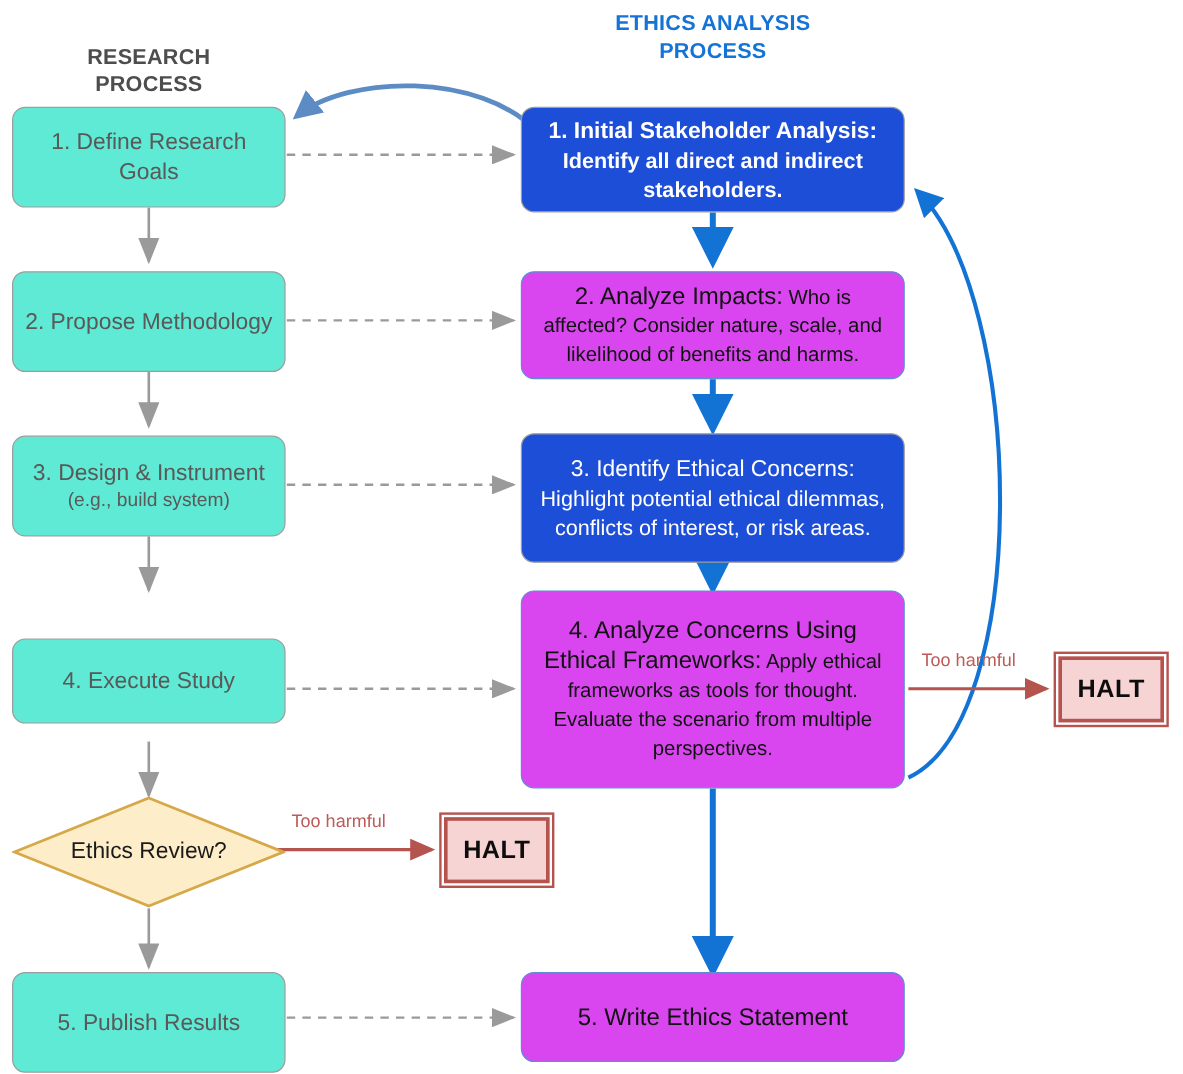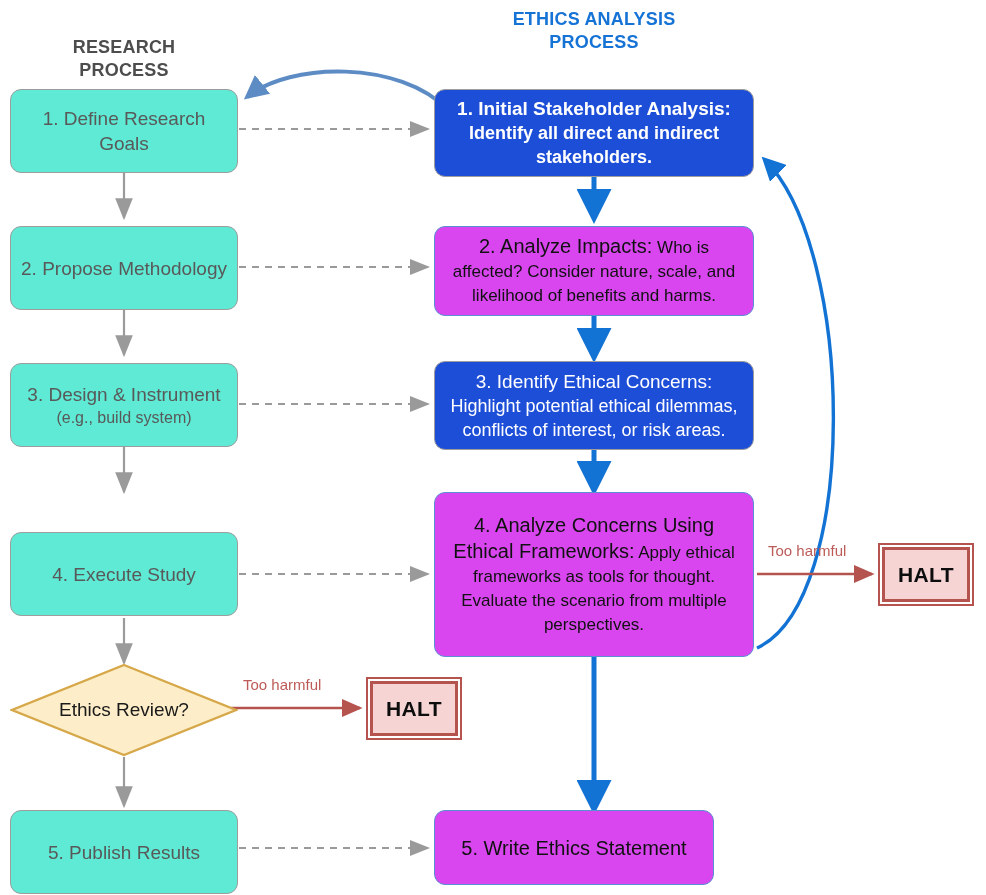--- a/index.html
+++ b/index.html
@@ -194,21 +194,21 @@
     <span class="txt">2. Propose Methodology</span>
   </div>
 
   <div class="node n-grey" style="left:10px; top:363px; width:228px; height:84px;">
     <span class="txt">
       <span>3. Design &amp; Instrument</span>
       <span class="sub">(e.g., build system)</span>
     </span>
   </div>
 
-  <div class="node n-grey" style="left:10px; top:532px; width:228px; height:84px;text-align:center;">
+  <div class="node n-grey" style="left:10px; top:532px; width:228px; height:71px;text-align:center;">
     <span class="txt">4. Execute Study</span>
   </div>
 
   <div class="diamond-wrap" style="left:10px; top:663px; width:228px; height:94px;">
     <svg class="shape" width="228" height="94" viewBox="0 0 228 94">
       <polygon points="114,2 226,47 114,92 2,47" fill="#fdeec9" stroke="#d6a84a" stroke-width="2.4"></polygon>
     </svg>
     <span class="txt">Ethics Review?</span>
   </div>
 
@@ -228,35 +228,35 @@
     </span>
   </div>
 
   <div class="node n-blue-light" style="left:434px; top:226px; width:320px; height:90px;">
     <span class="txt">
       <span class="lead">2. Analyze Impacts:</span>
       <span>Who is affected? Consider nature, scale, and likelihood of benefits and harms.</span>
     </span>
   </div>
 
-  <div class="node n-blue-solid" style="left:434px; top:361px; width:320px; height:89px;">
+  <div class="node n-blue-solid" style="left:434px; top:361px; width:320px; height:108px;">
     <span class="txt">
       <span class="lead">3. Identify Ethical Concerns:</span>
       <span>Highlight potential ethical dilemmas, conflicts of interest, or risk areas.</span>
     </span>
   </div>
 
   <div class="node n-blue-light" style="left:434px; top:492px; width:320px; height:165px;">
     <span class="txt">
       <span class="lead">4. Analyze Concerns Using Ethical Frameworks:</span>
       <span>Apply ethical frameworks as tools for thought. Evaluate the scenario from multiple perspectives.</span>
     </span>
   </div>
 
-  <div class="node n-blue-light" style="left:434px; top:810px; width:280px; height:75px; font-size:20px;">
+  <div class="node n-blue-light" style="left:434px; top:810px; width:320px; height:75px; font-size:20px;">
     <span class="txt">5. Write Ethics Statement</span>
   </div>
 
   <div class="edge-label" style="left:768px; top:542px;">Too harmful</div>
   <div class="halt" style="left:882px; top:547px; width:88px; height:55px;">
     <span>HALT</span>
   </div>
 
 </div>
 

